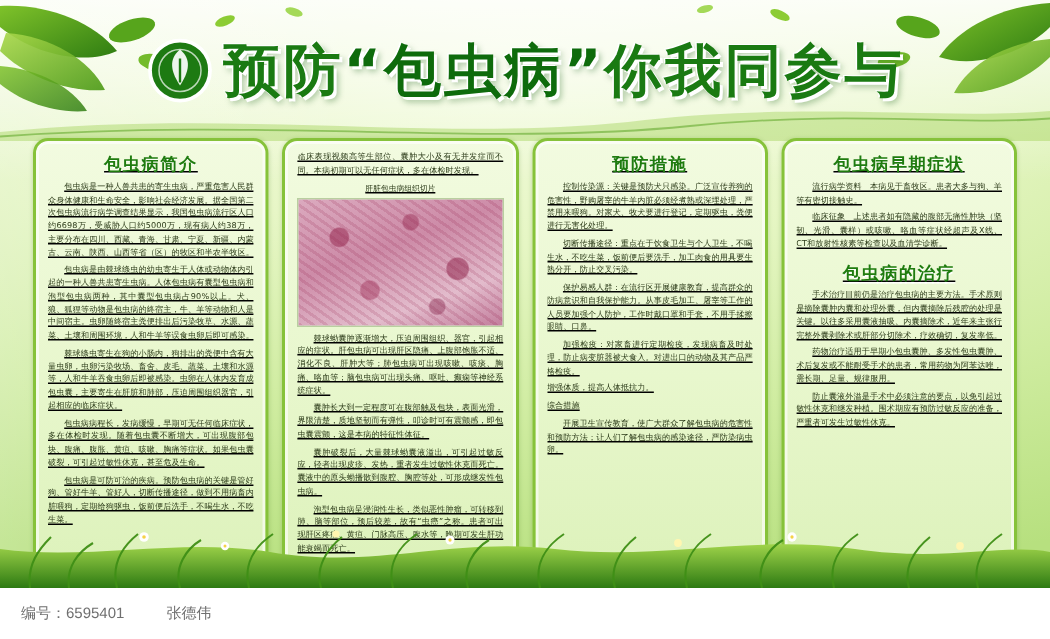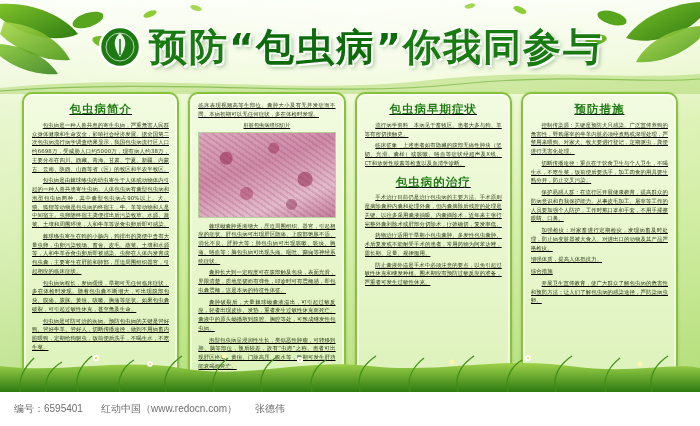--- a/index.html
+++ b/index.html
@@ -163,21 +163,21 @@
     position: absolute; left: 0; bottom: 34px; width: 700px; height: 74px;
     z-index: 6; pointer-events: none;
   }
 
   
   .credit {
     position: absolute;
     left: 0; bottom: 0; width: 700px; height: 34px;
     background: #ffffff;
     display: flex; align-items: center;
-    gap: 18px;
+    gap: 28px;
     padding-left: 14px;
     font-size: 10px;
     color: #6f6f6f;
     font-family: "Liberation Sans", sans-serif;
     z-index: 9;
   }
   .credit span { white-space: nowrap; }
 </style>
 </head>
 <body>
@@ -265,45 +265,45 @@
           <p>囊肿长大到一定程度可在腹部触及包块，表面光滑，界限清楚，质地坚韧而有弹性，叩诊时可有震颤感，即包虫囊震颤，这是本病的特征性体征。</p>
           <p>囊肿破裂后，大量棘球蚴囊液溢出，可引起过敏反应，轻者出现皮疹、发热，重者发生过敏性休克而死亡。囊液中的原头蚴播散到腹腔、胸腔等处，可形成继发性包虫病。</p>
           <p>泡型包虫病呈浸润性生长，类似恶性肿瘤，可转移到肺、脑等部位，预后较差，故有“虫癌”之称。患者可出现肝区疼痛、黄疸、门脉高压、腹水等，晚期可发生肝功能衰竭而死亡。</p>
           <p>凡在流行区有犬、羊等动物接触史者，出现上述症状和体征，均应考虑本病的可能，应及时到医院就诊。</p>
         </div>
       </div>
     </div>
 
     <div class="panel">
       <div class="panel-inner">
-        <div class="p-title">包虫病早期症状</div>
-        <div class="p-body">
-          <p>流行病学资料　本病见于畜牧区。患者大多与狗、羊等有密切接触史。</p>
-          <p>临床征象　上述患者如有隐藏的腹部无痛性肿块（坚韧、光滑、囊样）或咳嗽、咯血等症状经超声及X线、CT和放射性核素等检查以及血清学诊断。</p>
-        </div>
-        <div class="p-title sub">包虫病的治疗</div>
-        <div class="p-body">
-          <p>手术治疗目前仍是治疗包虫病的主要方法。手术原则是摘除囊肿内囊和处理外囊，但内囊摘除后残腔的处理是关键。以往多采用囊液抽吸、内囊摘除术，近年来主张行完整外囊剥除术或肝部分切除术，疗效确切，复发率低。</p>
-          <p>药物治疗适用于早期小包虫囊肿、多发性包虫囊肿、术后复发或不能耐受手术的患者，常用药物为阿苯达唑，需长期、足量、规律服用。</p>
-          <p>防止囊液外溢是手术中必须注意的要点，以免引起过敏性休克和继发种植。围术期应有预防过敏反应的准备，严重者可发生过敏性休克。</p>
-        </div>
-      </div>
-    </div>
-
-    <div class="panel">
-      <div class="panel-inner">
         <div class="p-title">预防措施</div>
         <div class="p-body">
           <p>控制传染源：关键是预防犬只感染。广泛宣传养狗的危害性，野购屠宰的牛羊内脏必须经煮熟或深埋处理，严禁用来喂狗。对家犬、牧犬要进行登记，定期驱虫，粪便进行无害化处理。</p>
           <p>切断传播途径：重点在于饮食卫生与个人卫生，不喝生水，不吃生菜，饭前便后要洗手，加工肉食的用具要生熟分开，防止交叉污染。</p>
           <p>保护易感人群：在流行区开展健康教育，提高群众的防病意识和自我保护能力。从事皮毛加工、屠宰等工作的人员要加强个人防护，工作时戴口罩和手套，不用手揉擦眼睛、口鼻。</p>
           <p>加强检疫：对家畜进行定期检疫，发现病畜及时处理，防止病变脏器被犬食入。对进出口的动物及其产品严格检疫。</p>
           <p class="noind">增强体质，提高人体抵抗力。</p>
           <p class="noind">综合措施</p>
           <p>开展卫生宣传教育，使广大群众了解包虫病的危害性和预防方法；让人们了解包虫病的感染途径，严防染病虫卵。</p>
+        </div>
+      </div>
+    </div>
+
+    <div class="panel">
+      <div class="panel-inner">
+        <div class="p-title">包虫病早期症状</div>
+        <div class="p-body">
+          <p>流行病学资料　本病见于畜牧区。患者大多与狗、羊等有密切接触史。</p>
+          <p>临床征象　上述患者如有隐藏的腹部无痛性肿块（坚韧、光滑、囊样）或咳嗽、咯血等症状经超声及X线、CT和放射性核素等检查以及血清学诊断。</p>
+        </div>
+        <div class="p-title sub">包虫病的治疗</div>
+        <div class="p-body">
+          <p>手术治疗目前仍是治疗包虫病的主要方法。手术原则是摘除囊肿内囊和处理外囊，但内囊摘除后残腔的处理是关键。以往多采用囊液抽吸、内囊摘除术，近年来主张行完整外囊剥除术或肝部分切除术，疗效确切，复发率低。</p>
+          <p>药物治疗适用于早期小包虫囊肿、多发性包虫囊肿、术后复发或不能耐受手术的患者，常用药物为阿苯达唑，需长期、足量、规律服用。</p>
+          <p>防止囊液外溢是手术中必须注意的要点，以免引起过敏性休克和继发种植。围术期应有预防过敏反应的准备，严重者可发生过敏性休克。</p>
         </div>
       </div>
     </div>
 
   </div>
 
   <div class="grass">
     <svg width="700" height="74" viewBox="0 0 700 74" xmlns="http://www.w3.org/2000/svg">
       <defs>
         <linearGradient id="gg" x1="0" y1="0" x2="0" y2="1">
@@ -340,17 +340,16 @@
         <circle cx="528" cy="40" r="3.1" fill="#ffffff"></circle>
           <circle cx="528" cy="40" r="1.1" fill="#f5d247"></circle>
         <circle cx="640" cy="46" r="2.6" fill="#fff6b0"></circle>
         <circle cx="224" cy="38" r="2.4" fill="#fff6b0"></circle>
       </g>
     </svg>
   </div>
 
   <div class="credit">
     <span><span>编号：</span><span>6595401</span></span>
-    <span>红动中国（www.redocn.com）</span>
     <span>张德伟</span>
   </div>
 
 </div>
 
 </body></html>

